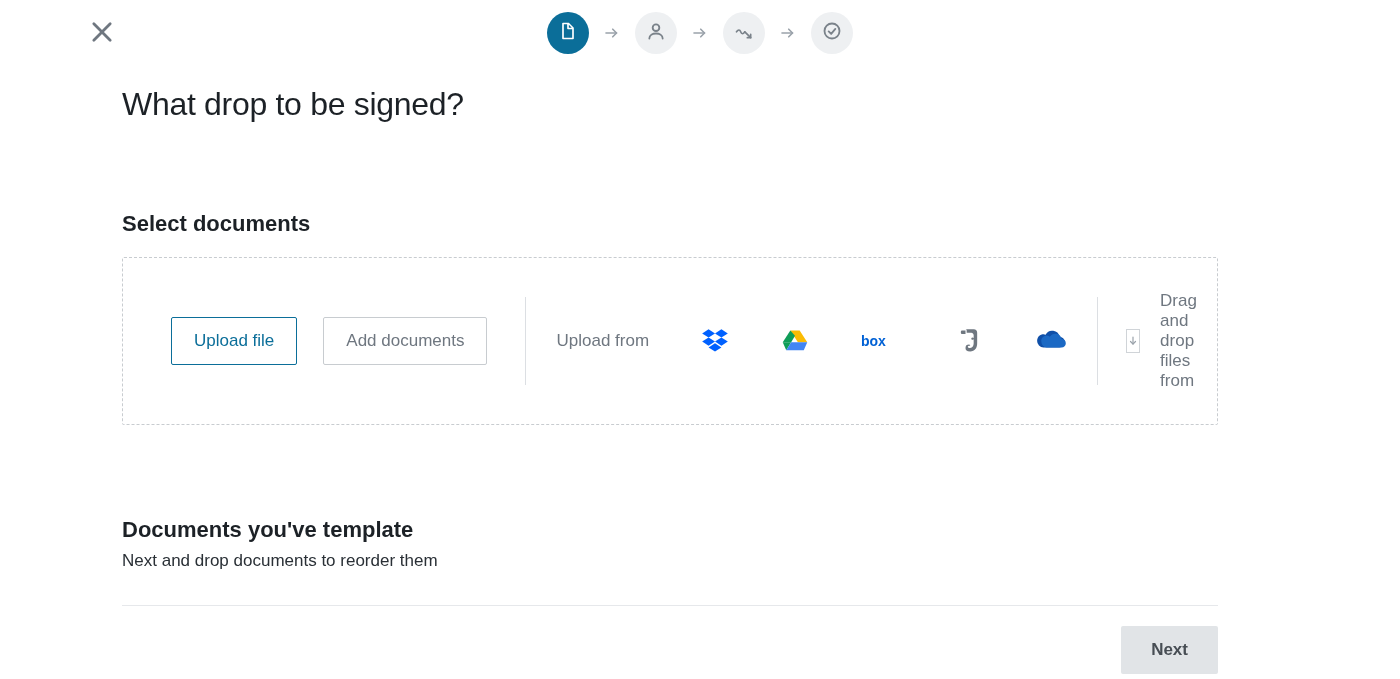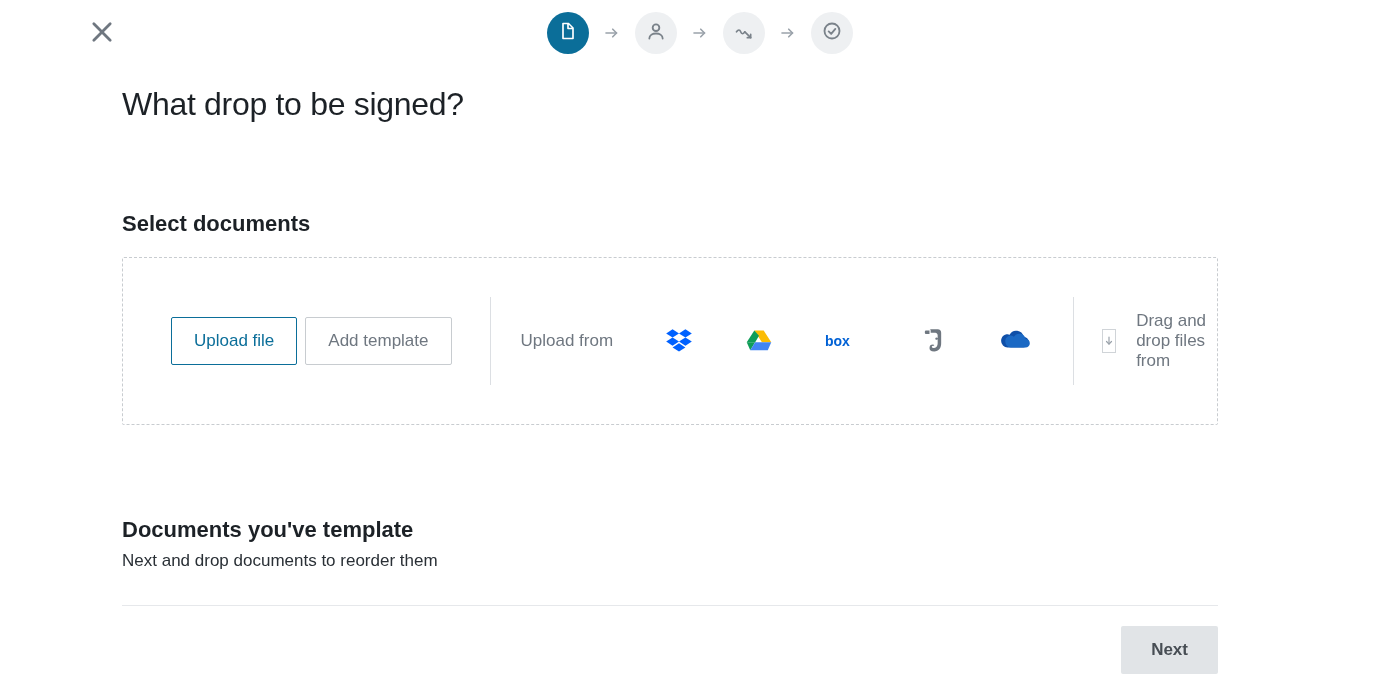--- a/index.html
+++ b/index.html
@@ -87,27 +87,27 @@
     align-items: center;
   }
   .panel-section {
     display: flex;
     align-items: center;
     height: 88px;
   }
   .panel-section.buttons {
     padding-left: 48px;
     padding-right: 38px;
-    gap: 8px;
+    gap: 26px;
     flex: 0 0 auto;
   }
   .panel-section.providers {
     border-left: 1px solid #dcdfe3;
     border-right: 1px solid #dcdfe3;
-    padding: 0 40px 0 30px;
+    padding: 0 28px 0 30px;
     gap: 20px;
     flex: 0 0 auto;
   }
   .panel-section.dragdrop {
     padding-left: 28px;
     gap: 20px;
     flex: 1 1 auto;
   }
 
   .btn {
@@ -265,21 +265,21 @@
 
 <div class="content">
   <h1 class="page-title">What drop to be signed?</h1>
 
   <div class="section-label">Select documents</div>
 
   <div class="upload-panel">
 
     <div class="panel-section buttons">
       <button class="btn btn-primary">Upload file</button>
-      <button class="btn btn-secondary">Add template</button>
+      <button class="btn btn-secondary">Add documents</button>
     </div>
 
     <div class="panel-section providers">
       <span class="upload-from-label">Upload from</span>
 
       <span class="provider-icon">
         <svg viewBox="0 0 24 24">
             <g fill="#0061ff">
               <polygon points="6.5,2 12,5.5 6.5,9 1,5.5"></polygon>
               <polygon points="17.5,2 23,5.5 17.5,9 12,5.5"></polygon>

